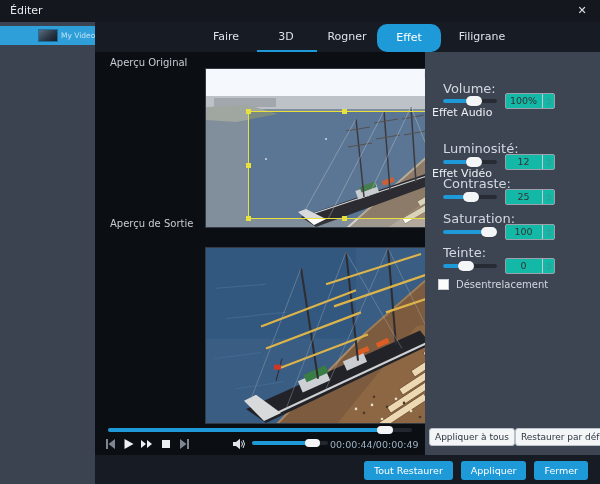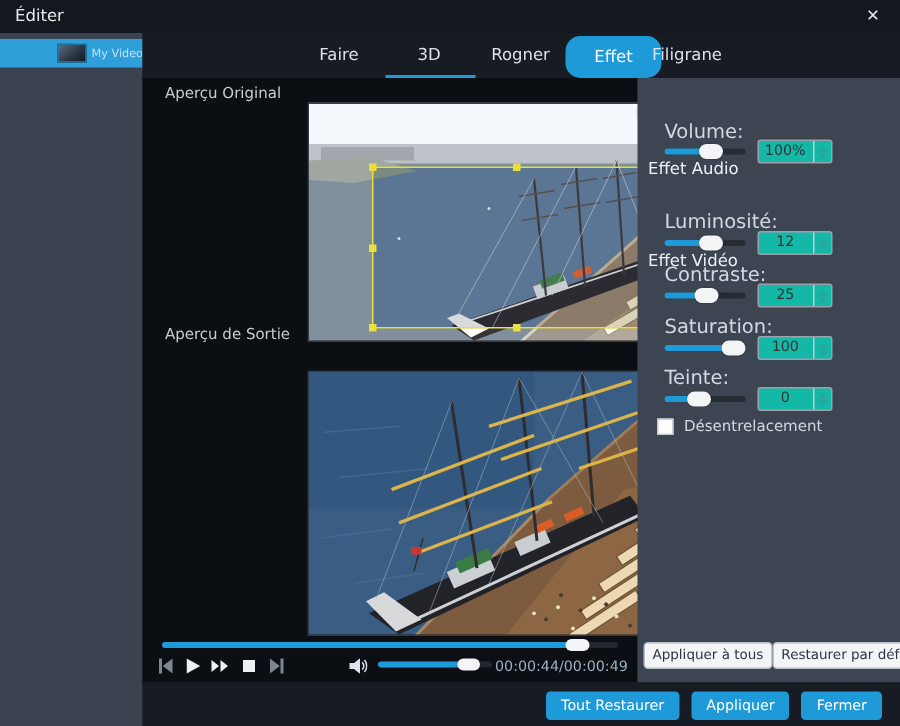--- a/index.html
+++ b/index.html
@@ -211,21 +211,21 @@
       <span class="thumb-label">My Videos.mp4</span>
     </div>
   </div>
 
   <div class="tabbar"></div>
   <div class="tab" style="left:197px;width:58px;">Faire pivoter</div>
   <div class="tab" style="left:262px;width:48px;">3D</div>
   <div class="tab-underline"></div>
   <div class="tab" style="left:323px;width:48px;">Rogner</div>
   <div class="tab active" style="left:377px;width:64px;">Effet</div>
-  <div class="tab" style="left:431px;width:54px;">Filigrane</div>
+  <div class="tab" style="left:455px;width:54px;">Filigrane</div>
 
   <div class="preview-area">
 
     <div class="pv-label" style="left:15px;top:5px;">Aperçu Original</div>
 
     <div class="video" style="top:16px;height:160px;">
       <svg class="washed" width="302" height="160" viewBox="0 0 302 160">
           <use href="#sceneA"></use>
         </svg>
       <div class="crop-view">

